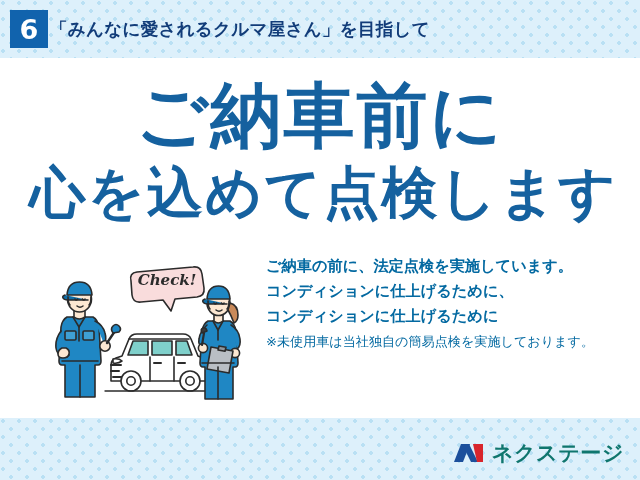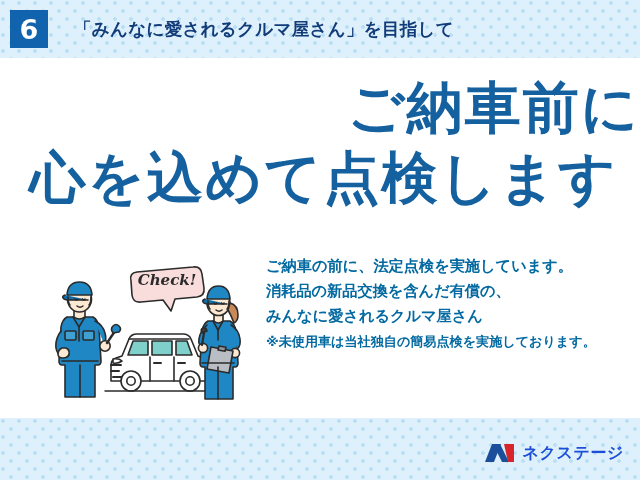--- a/index.html
+++ b/index.html
@@ -36,21 +36,21 @@
     width:38px;height:38px;margin-left:10px;
     background:#1163ad;
     color:#ffffff;
     display:flex;align-items:center;justify-content:center;
     font-size:27px;font-weight:700;line-height:1;
     letter-spacing:0px;
     font-family:"DejaVu Sans",sans-serif;
     flex:0 0 auto;
   }
   #header-title{
-    margin-left:26px;
+    margin-left:2px;
     color:#123c79;
     font-size:17.5px;
     font-weight:700;
     letter-spacing:0.3px;
     white-space:nowrap;
     font-family:"DejaVu Sans","Liberation Sans",sans-serif;
   }
 
   
   #panel{
@@ -61,53 +61,53 @@
   
   #headline{
     position:absolute;left:0;top:22px;width:640px;
     text-align:center;
     color:#15619f;
     font-weight:700;
     font-family:"DejaVu Sans","Liberation Sans",sans-serif;
     line-height:1;
   }
   .hl-line{display:block;white-space:nowrap;}
-  #hl-1{font-size:56px;letter-spacing:2px;text-align:right;}
+  #hl-1{font-size:71px;letter-spacing:2px;}
   #hl-2{font-size:56px;letter-spacing:2px;margin-top:14px;margin-left:7px;}
 
   
   #body-copy{
     position:absolute;left:266px;top:196px;width:362px;
     color:#0369a1;
     font-size:15.2px;
     line-height:25px;
     font-family:"DejaVu Sans","Liberation Sans",sans-serif;
     font-weight:600;
   }
   #body-copy .bline{display:block;white-space:nowrap;}
   #note-line{
     display:block;white-space:nowrap;
-    font-size:13.1px;line-height:22px;margin-top:2px;font-weight:700;
+    font-size:13.1px;line-height:22px;margin-top:2px;font-weight:400;
   }
 
   
   #illustration{
     position:absolute;left:55px;top:195px;width:210px;height:150px;text-align:right;
   }
   #illustration svg{display:block;width:210px;height:150px;}
 
   
   #footer-logo{
     position:absolute;right:16px;top:440px;
     height:26px;display:flex;align-items:center;gap:7px;
   }
   #logo-mark{width:32px;height:22px;display:block;}
   #logo-wordmark{
-    color:#1d4ed8;
-    font-size:16px;font-weight:700;letter-spacing:0.6px;
+    color:#0f766e;
+    font-size:21px;font-weight:700;letter-spacing:0.6px;
     font-family:"DejaVu Sans","Liberation Sans",sans-serif;
     white-space:nowrap;
   }
 </style>
 </head>
 <body>
 
 <div id="stage">
 
   <div id="band-top" class="dots"></div>
@@ -119,22 +119,22 @@
 
   <div id="panel">
 
     <div id="headline">
       <span class="hl-line" id="hl-1">ご納車前に</span>
       <span class="hl-line" id="hl-2">心を込めて点検します</span>
     </div>
 
     <div id="body-copy">
       <span class="bline">ご納車の前に、法定点検を実施しています。</span>
-      <span class="bline">消耗品の新品交換を含んだ有償の、</span>
-      <span class="bline">みんなに愛されるクルマ屋さん</span>
+      <span class="bline">コンディションに仕上げるために、</span>
+      <span class="bline">コンディションに仕上げるために</span>
       <span id="note-line">※未使用車は当社独自の簡易点検を実施しております。</span>
     </div>
 
     <div id="illustration">
       <svg viewBox="0 0 210 150" xmlns="http://www.w3.org/2000/svg">
         <g fill="none" stroke="#2b2b2b" stroke-width="1.6" stroke-linecap="round" stroke-linejoin="round">
 
           <g>
 
             <path d="M12 64 q-5 3 -6 10 l-2 34 q0 4 3 4 l3 0 l0 32 l30 0 l0 -32 l3 0 q3 0 3 -4 l-2 -34 q-1 -7 -6 -10 z" fill="#1f87c4"></path>

